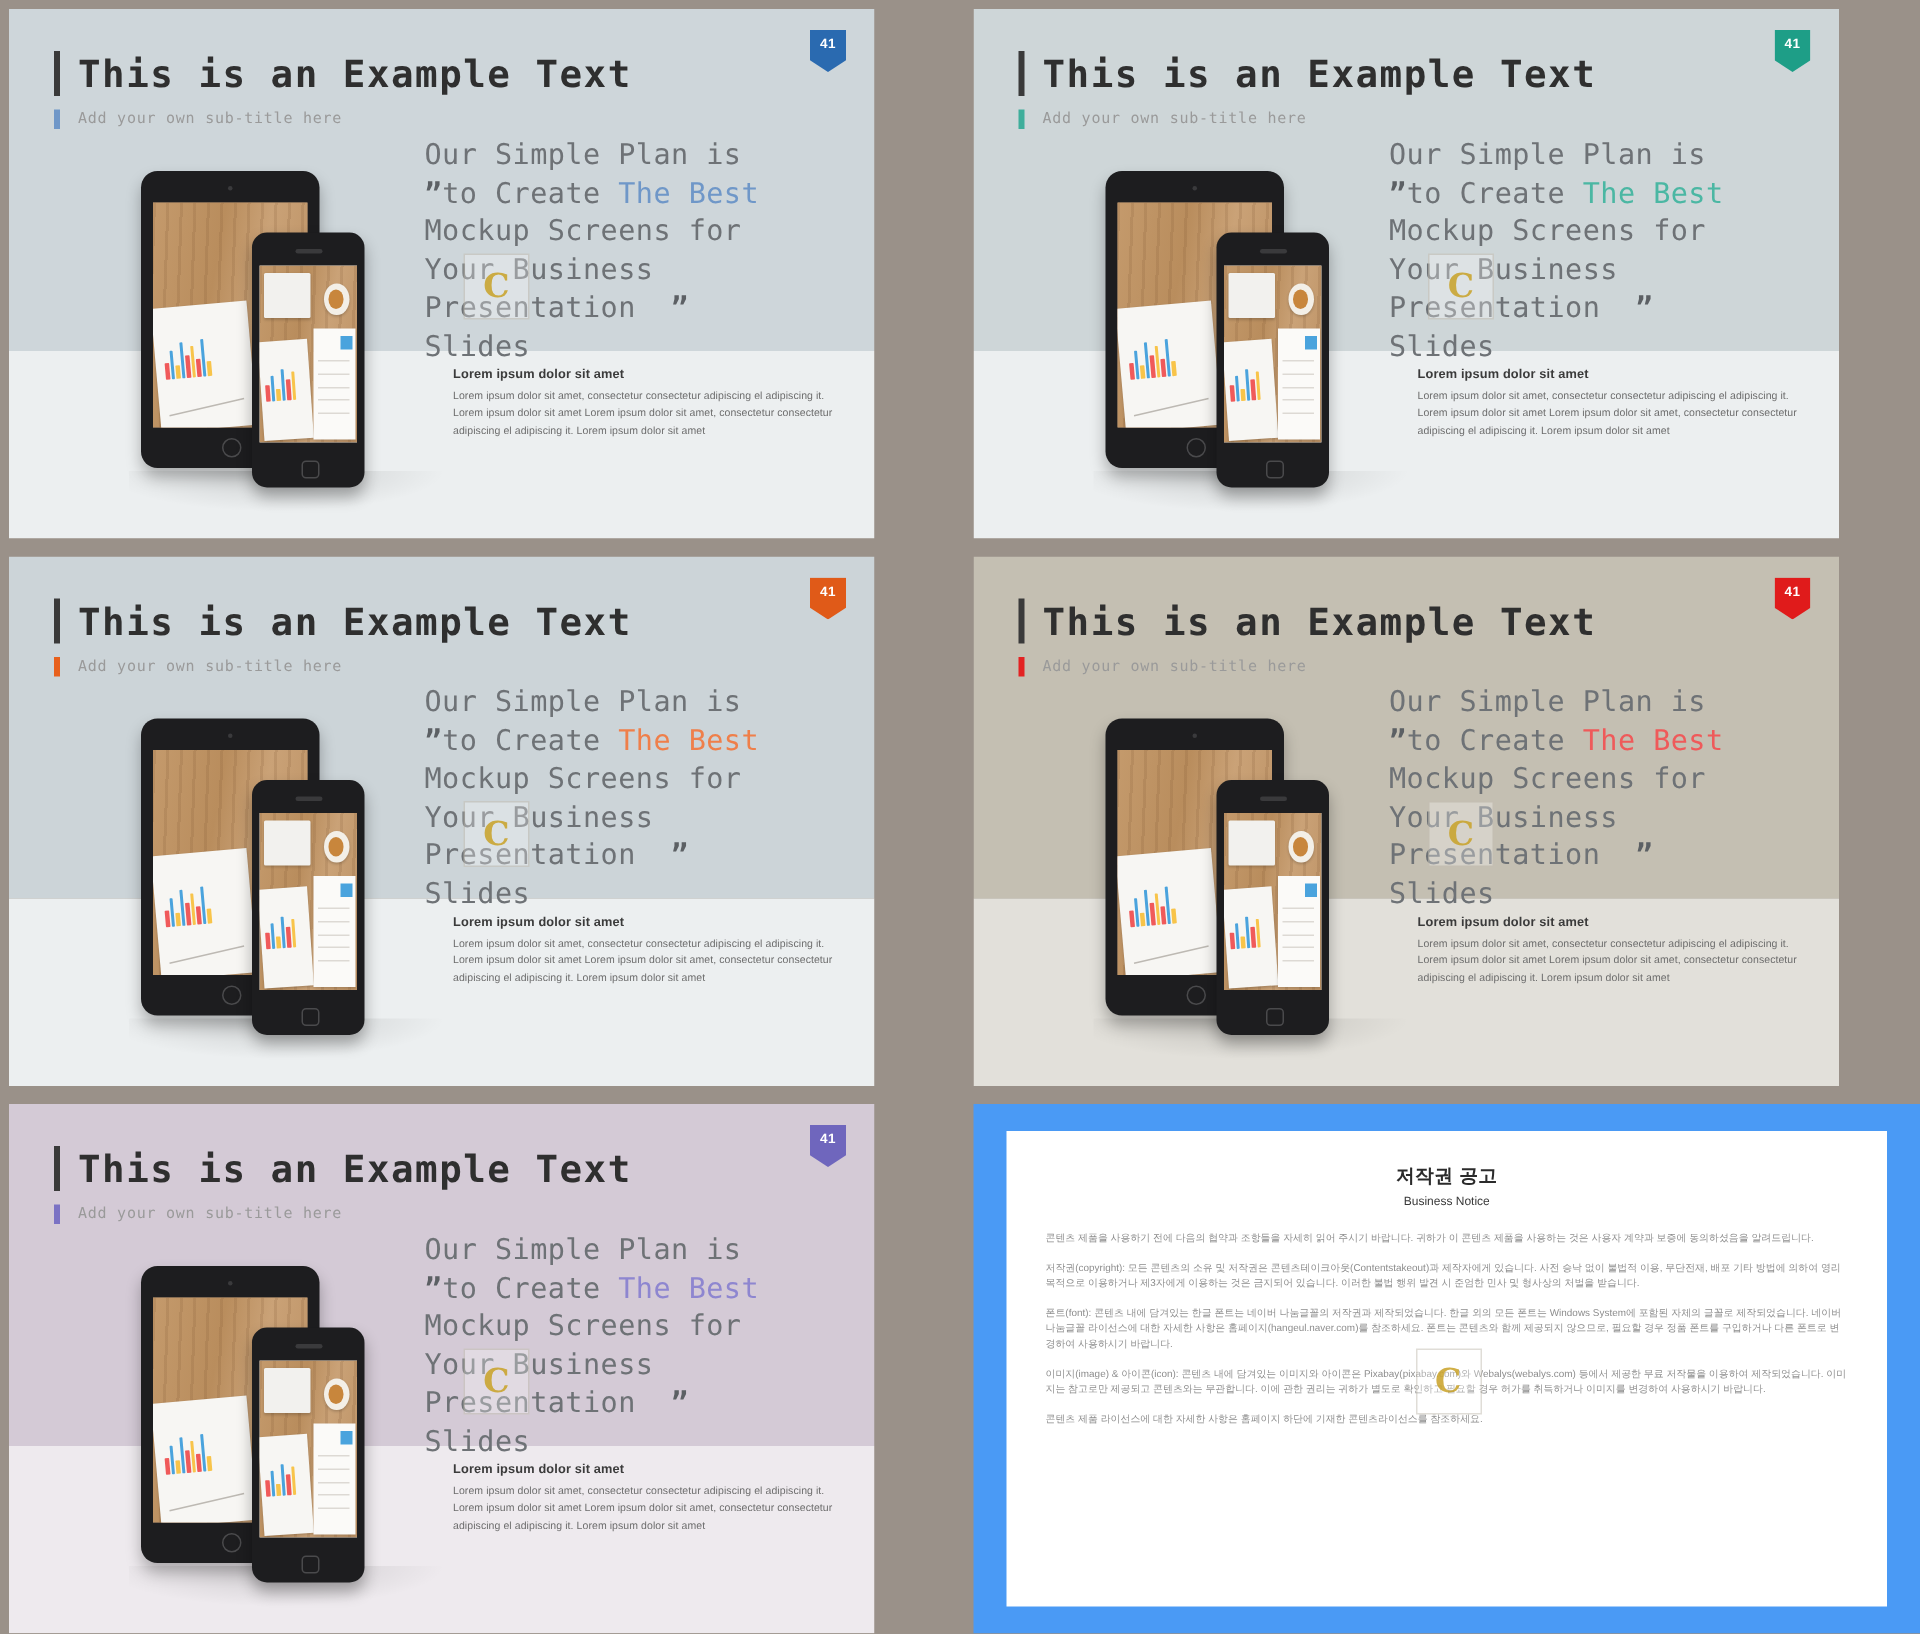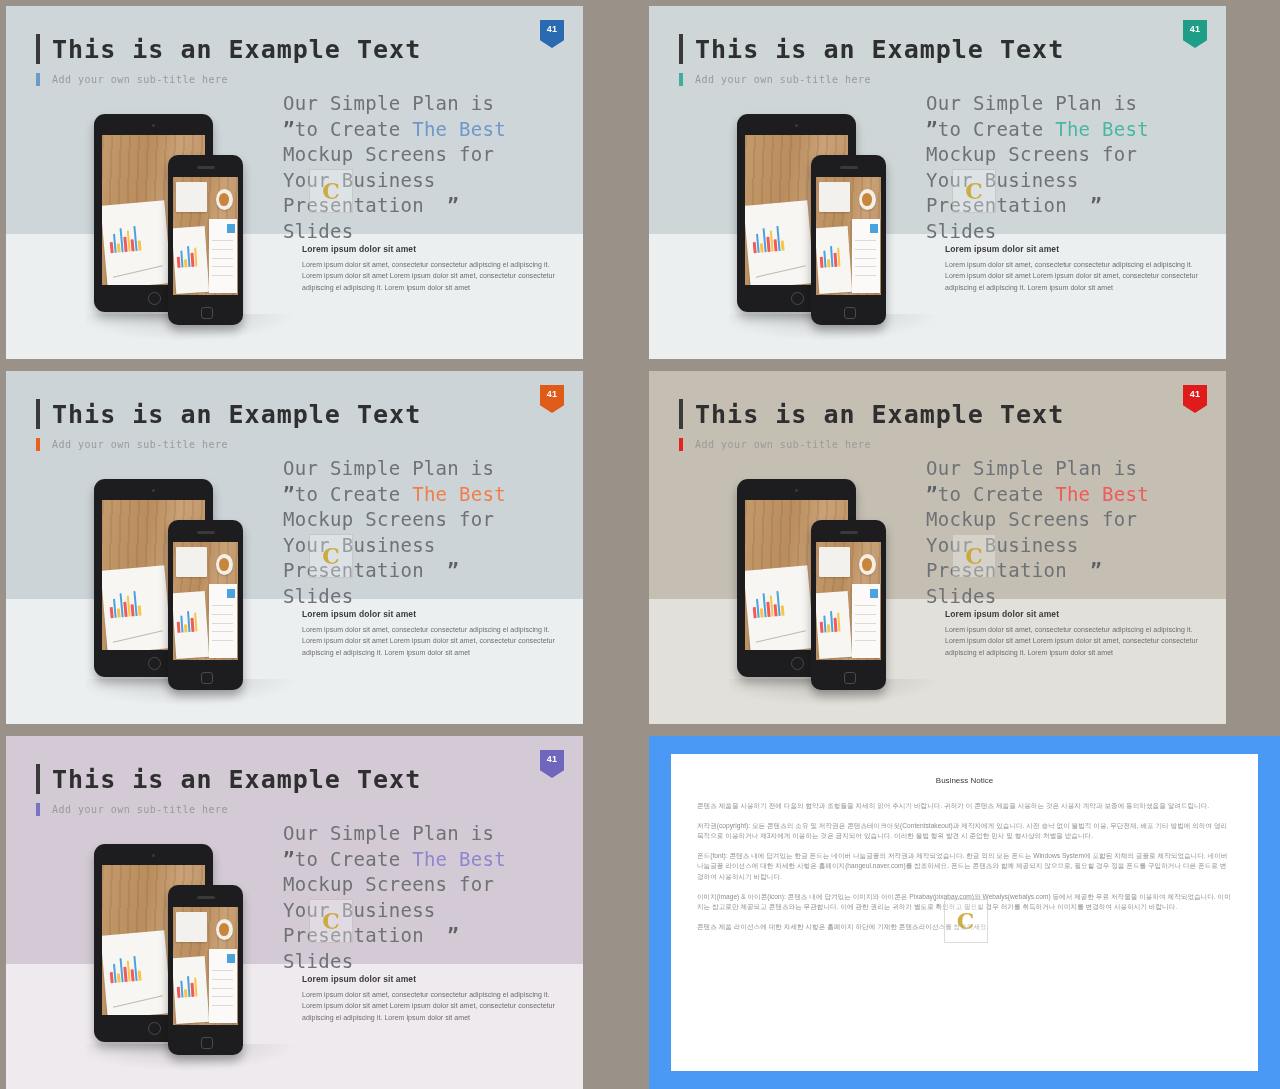--- a/index.html
+++ b/index.html
@@ -625,20 +625,21 @@
       <p>Lorem ipsum dolor sit amet Lorem ipsum dolor sit amet, consectetur consectetur</p>
       <p>adipiscing el adipiscing it. Lorem ipsum dolor sit amet</p>
     </div>
     <div class="wm" style="left:303px;top:163px;">
       <span>C</span>
     </div>
   </div>
 
   <div class="cr-slide" style="background: rgb(74, 154, 245);">
     <div class="cr-card">
+      <h2 class="cr-title">저작권 공고</h2>
       <div class="cr-sub">Business Notice</div>
       <p>콘텐츠 제품을 사용하기 전에 다음의 협약과 조항들을 자세히 읽어 주시기 바랍니다. 귀하가 이 콘텐츠 제품을 사용하는 것은 사용자 계약과 보증에 동의하셨음을 알려드립니다.</p>
       <p>저작권(copyright): 모든 콘텐츠의 소유 및 저작권은 콘텐츠테이크아웃(Contentstakeout)과 제작자에게 있습니다. 사전 승낙 없이 불법적 이용, 무단전재, 배포 기타 방법에 의하여 영리 목적으로 이용하거나 제3자에게 이용하는 것은 금지되어 있습니다. 이러한 불법 행위 발견 시 준엄한 민사 및 형사상의 처벌을 받습니다.</p>
       <p>폰트(font): 콘텐츠 내에 담겨있는 한글 폰트는 네이버 나눔글꼴의 저작권과 제작되었습니다. 한글 외의 모든 폰트는 Windows System에 포함된 자체의 글꼴로 제작되었습니다. 네이버 나눔글꼴 라이선스에 대한 자세한 사항은 홈페이지(hangeul.naver.com)를 참조하세요. 폰트는 콘텐츠와 함께 제공되지 않으므로, 필요할 경우 정품 폰트를 구입하거나 다른 폰트로 변경하여 사용하시기 바랍니다.</p>
       <p>이미지(image) &amp; 아이콘(icon): 콘텐츠 내에 담겨있는 이미지와 아이콘은 Pixabay(pixabay.com)와 Webalys(webalys.com) 등에서 제공한 무료 저작물을 이용하여 제작되었습니다. 이미지는 참고로만 제공되고 콘텐츠와는 무관합니다. 이에 관한 권리는 귀하가 별도로 확인하고 필요할 경우 허가를 취득하거나 이미지를 변경하여 사용하시기 바랍니다.</p>
       <p>콘텐츠 제품 라이선스에 대한 자세한 사항은 홈페이지 하단에 기재한 콘텐츠라이선스를 참조하세요.</p>
     </div>
     <div class="wm cr-wm">
       <span>C</span>
     </div>

